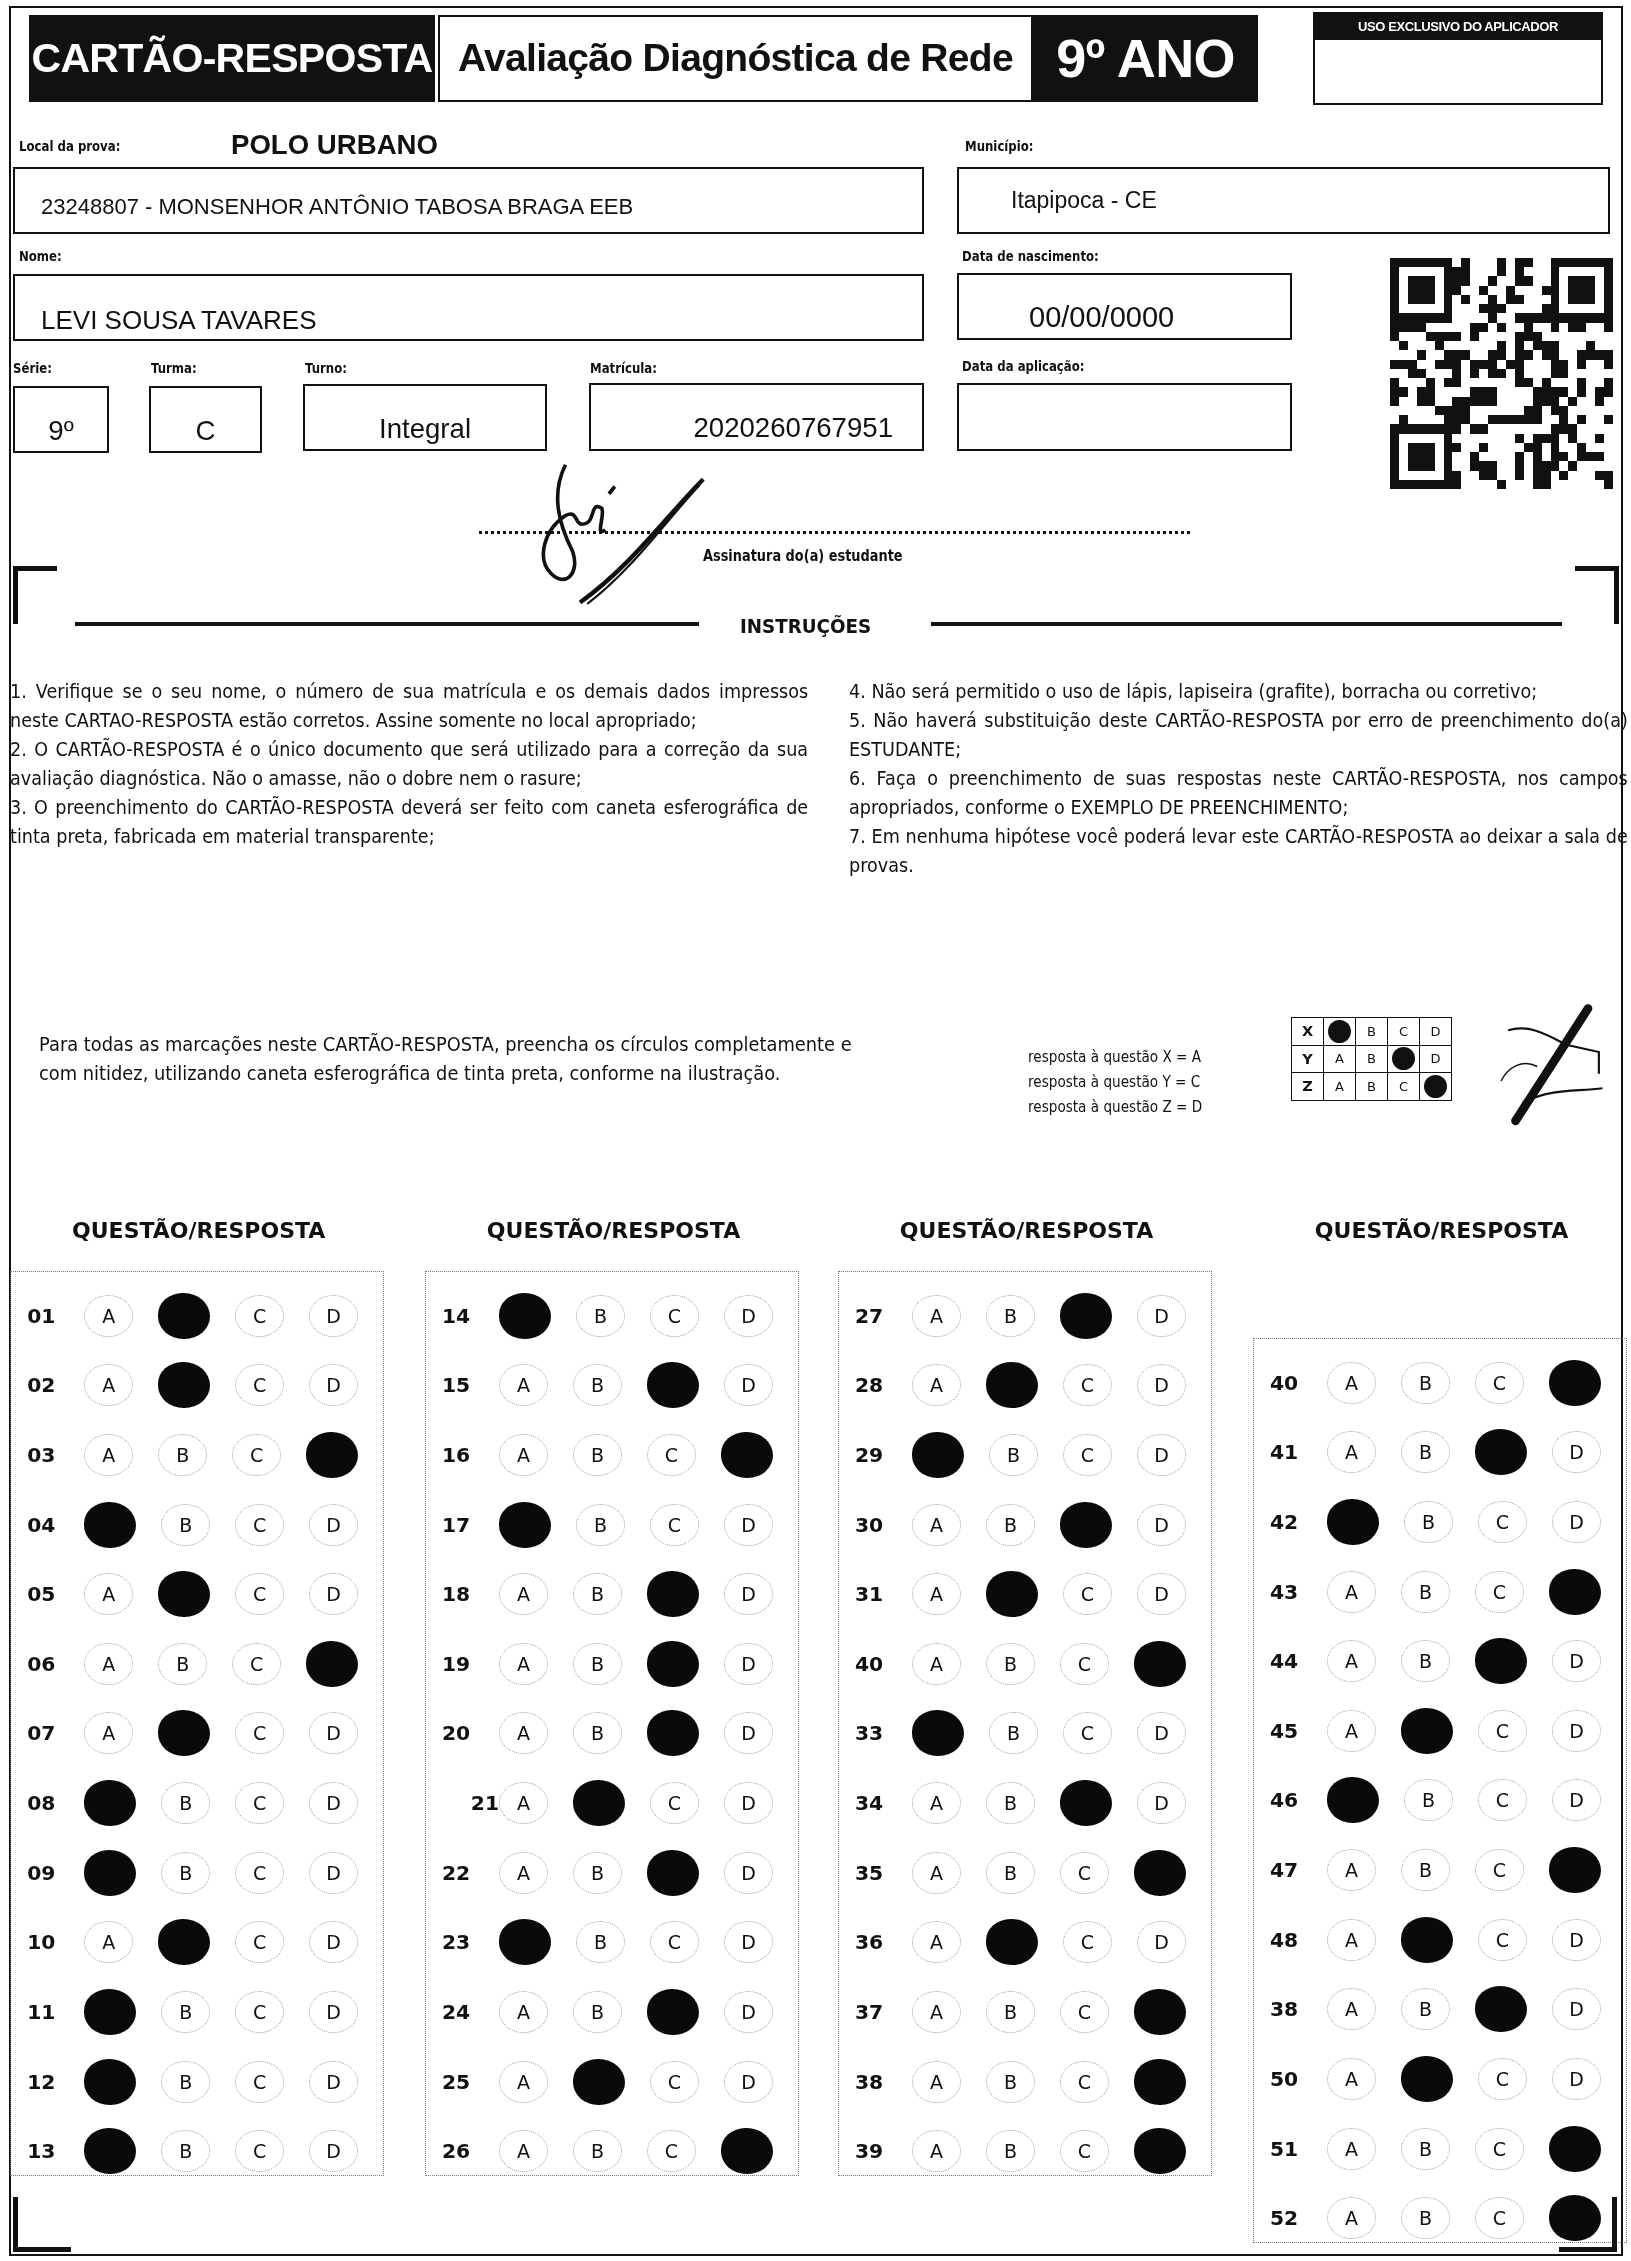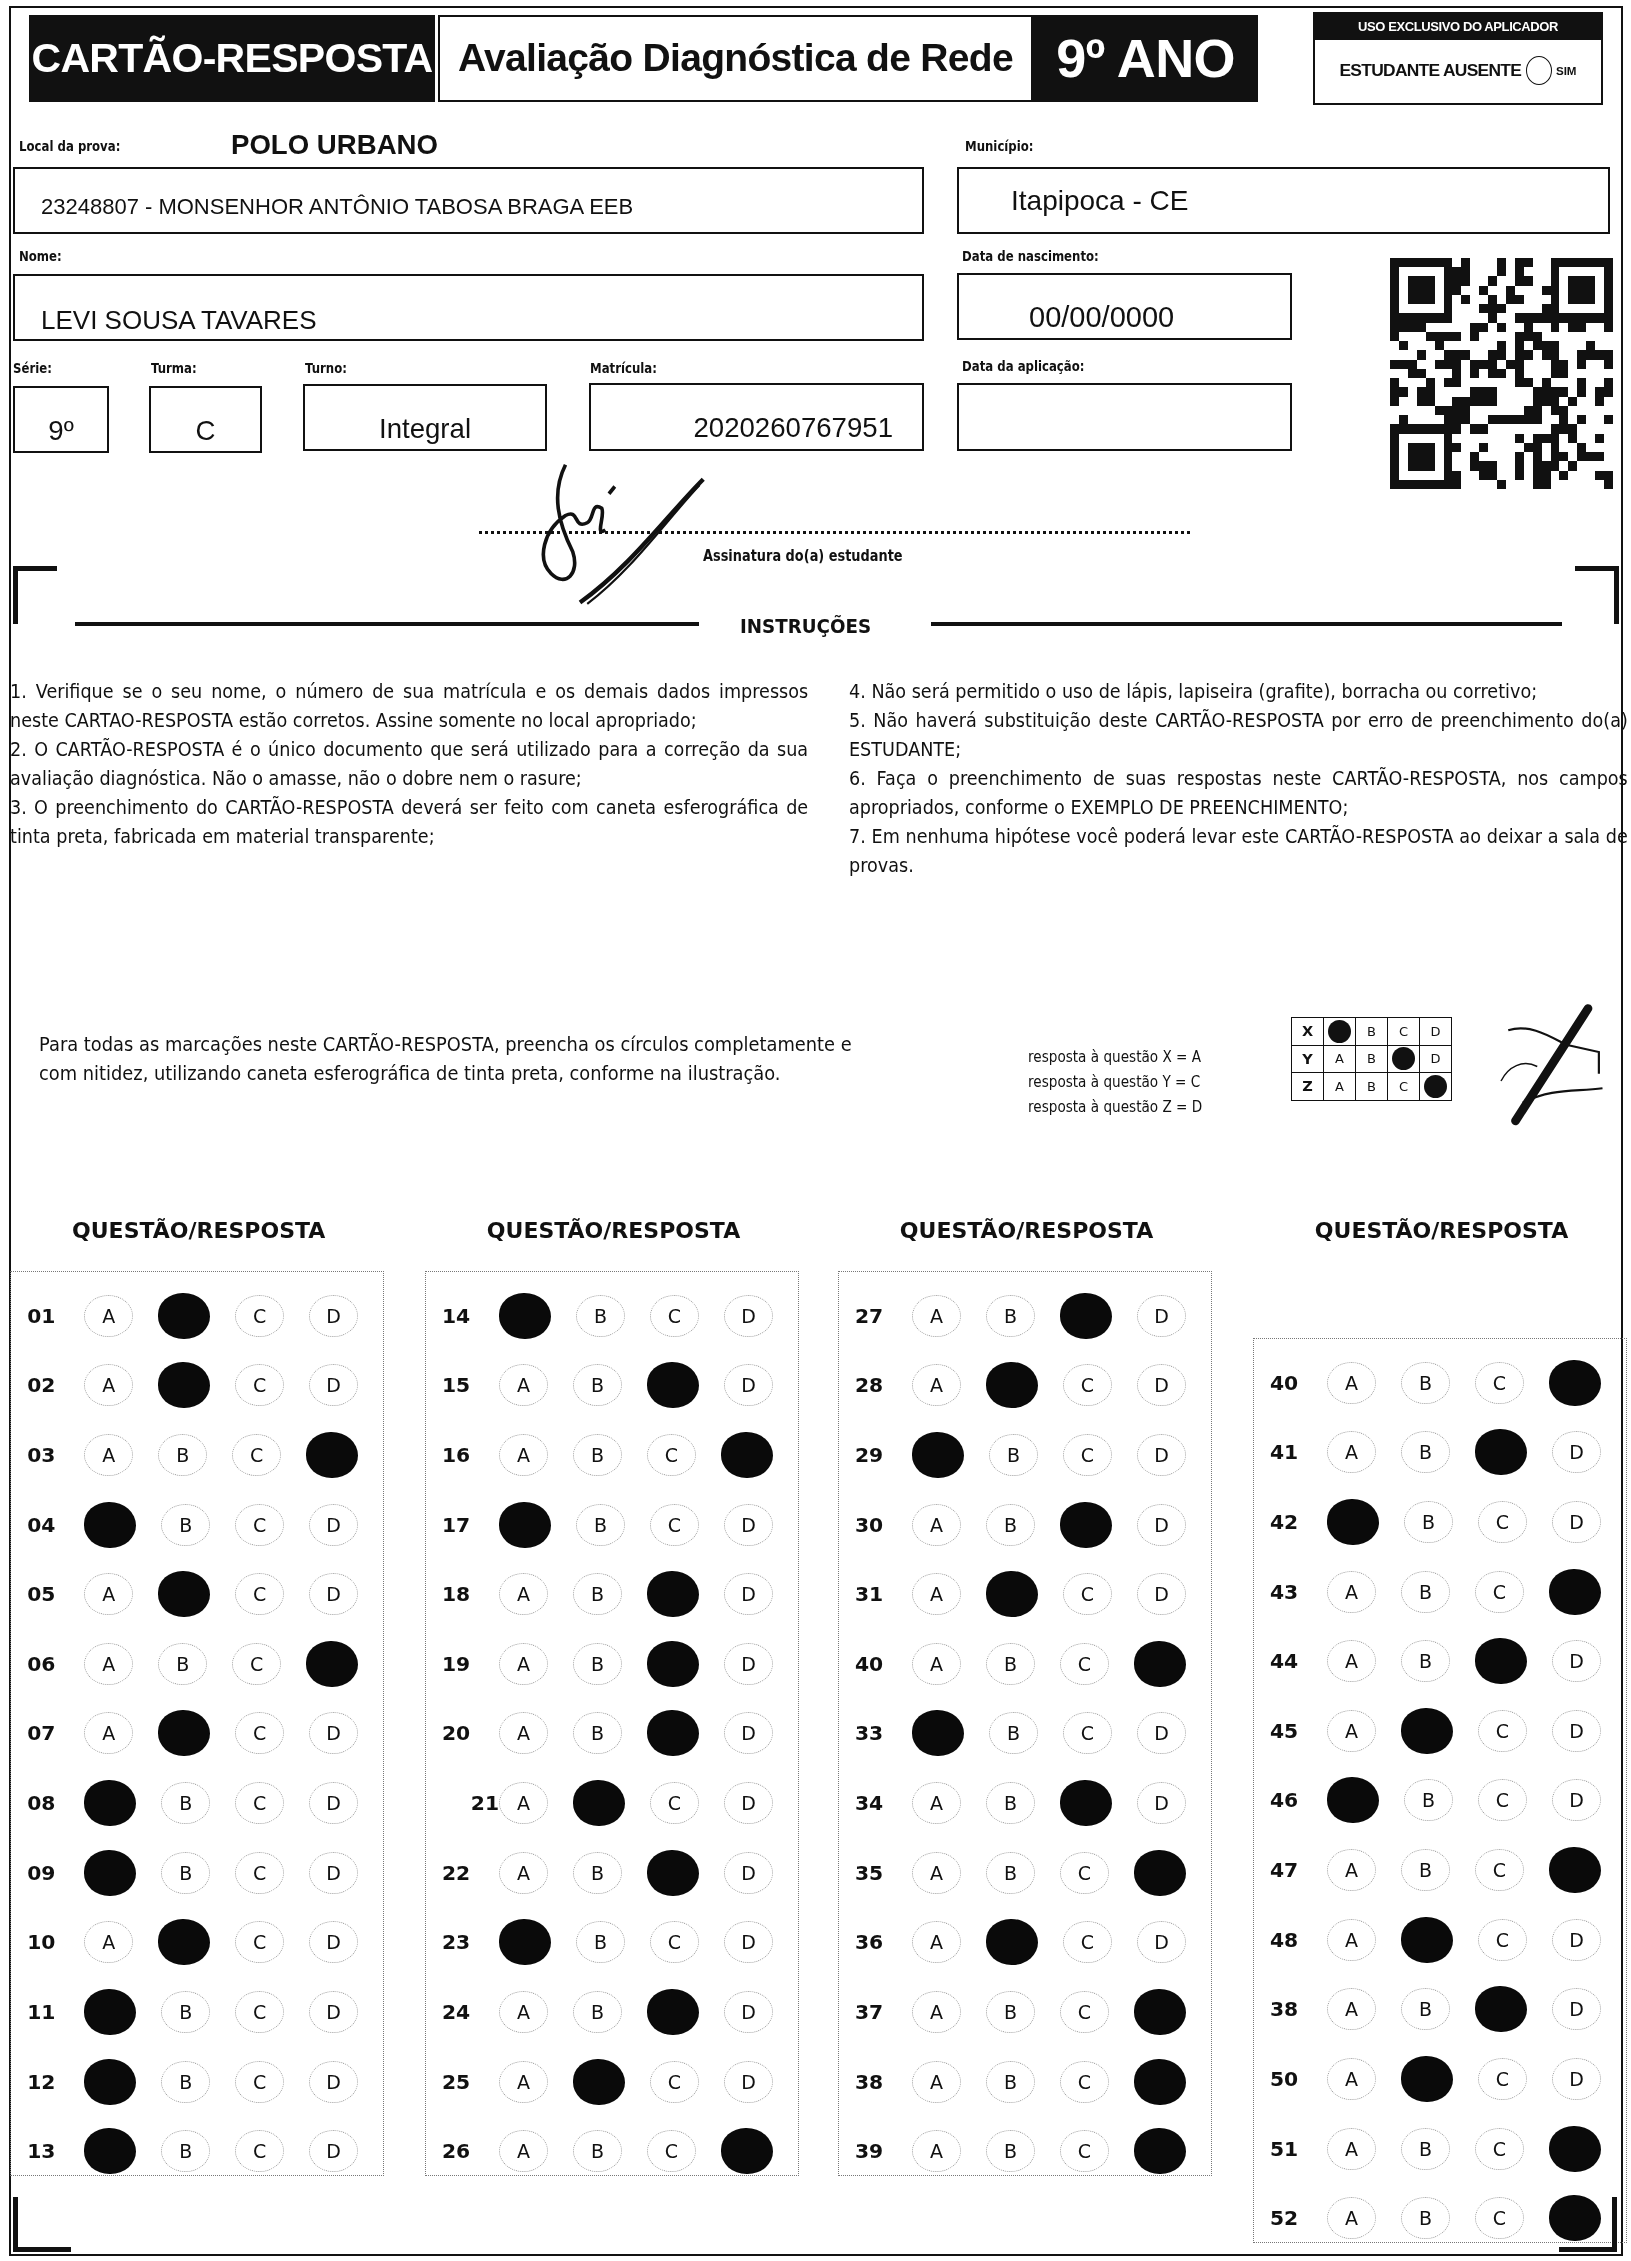--- a/index.html
+++ b/index.html
@@ -31,36 +31,31 @@
 <body>
 
 <div class="frame"></div>
 
 <div class="abs hdr-black hdr-title" style="left:29px; top:14.5px; width:406px; height:87px; font-size:41px;">CARTÃO-RESPOSTA</div>
 <div class="abs hdr-title" style="left:438px; top:14.5px; width:595px; height:87px; border:2.9px solid #111; display:flex; align-items:center; justify-content:center; font-weight:bold; font-size:39px;">Avaliação Diagnóstica de Rede</div>
 <div class="abs hdr-black hdr-title" style="left:1033px; top:14.5px; width:225px; height:87px; font-size:54px;">9º ANO</div>
 
 <div class="abs" style="left:1313px; top:12px; width:290px; height:93px; border:2.9px solid #111;">
   <div style="background:#111; color:#fff; font-weight:bold; font-size:13px; text-align:center; height:26px; line-height:26px; letter-spacing:-0.4px;">USO EXCLUSIVO DO APLICADOR</div>
-  <div style="display:flex; align-items:center; justify-content:center; height:61px; gap:4.4px;">
-    <span style="font-weight:bold; font-size:17.4px; letter-spacing:-0.7px;">ESTUDANTE AUSENTE</span>
-    <span style="display:inline-block; width:26px; height:29px; border:1.5px solid #111; border-radius:50%;"></span>
-    <span style="font-weight:bold; font-size:11.6px;">SIM</span>
-  </div>
 </div>
 
 <div class="abs lbl" style="left:19px; top:138px;">Local da prova:</div>
 <div class="abs" style="left:231px; top:129px; font-size:27.6px; font-weight:bold;">POLO URBANO</div>
 <div class="abs box" style="left:13px; top:167px; width:911px; height:67px; padding:13px 26px 0;">
   <span class="val" style="font-size:22px;">23248807 - MONSENHOR ANTÔNIO TABOSA BRAGA EEB</span>
 </div>
 
 <div class="abs lbl" style="left:965px; top:138px;">Município:</div>
 <div class="abs box" style="left:957px; top:167px; width:653px; height:67px; padding-left:52px;">
-  <span class="val" style="font-size:28px;">Itapipoca - CE</span>
+  <span class="val" style="font-size:23px;">Itapipoca - CE</span>
 </div>
 
 <div class="abs lbl" style="left:19px; top:248px;">Nome:</div>
 <div class="abs box" style="left:13px; top:274px; width:911px; height:67px; padding:26px 26px 0;">
   <span class="val" style="font-size:26px;">LEVI SOUSA TAVARES</span>
 </div>
 
 <div class="abs lbl" style="left:962px; top:248px;">Data de nascimento:</div>
 <div class="abs box" style="left:957px; top:273px; width:335px; height:67px; padding:22px 0 0 70px;">
   <span class="val" style="font-size:29px;">00/00/0000</span>

